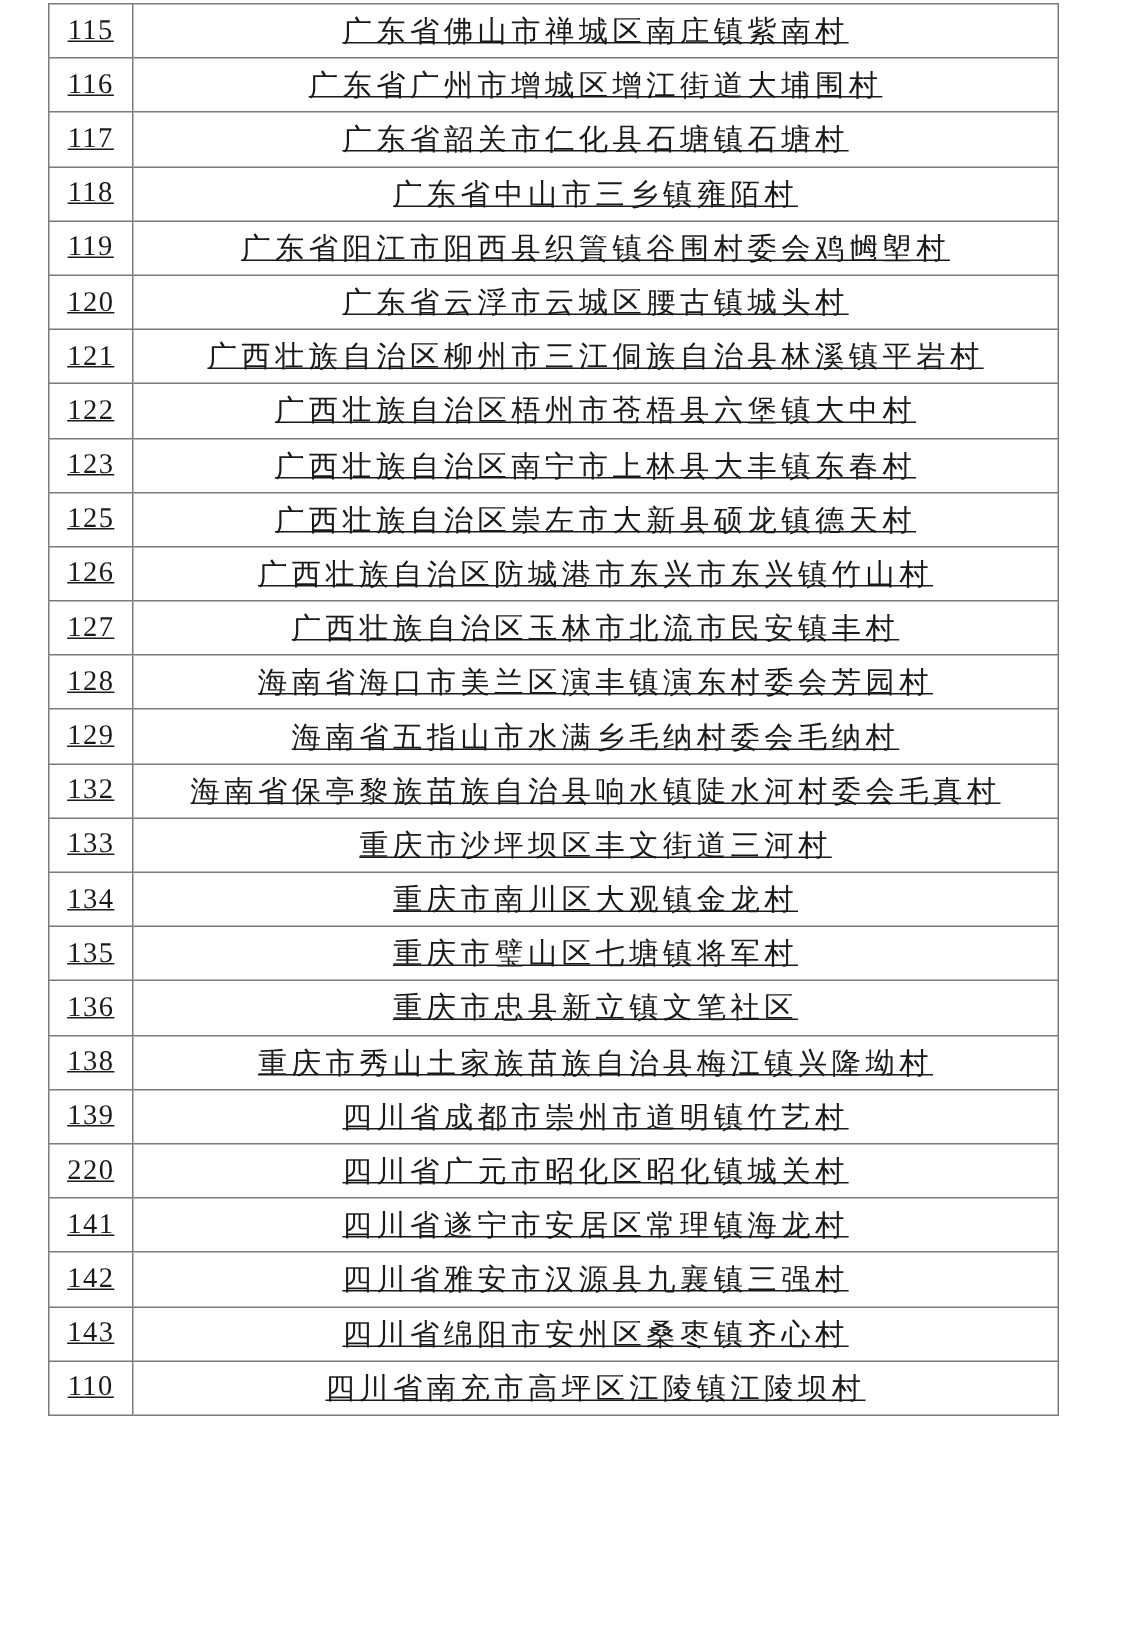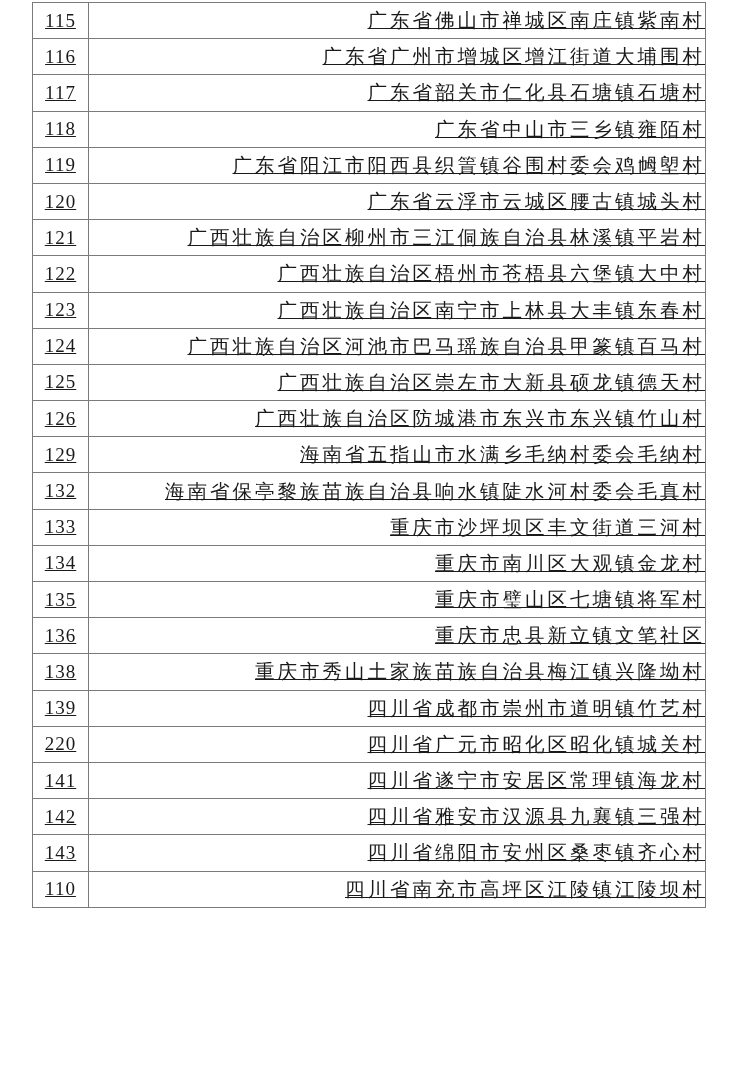--- a/index.html
+++ b/index.html
@@ -34,21 +34,20 @@
       text-decoration: underline;
     }
     .list-table td.num {
       width: 55px;
       font-size: 19px;
       letter-spacing: 1px;
     }
     .list-table td.name {
       font-size: 19.5px;
       letter-spacing: 3px;
-      text-align: right;
     }
   </style>
 </head>
 <body>
 
 <table class="list-table">
   <tbody id="rows">
       <tr>
         <td class="num">115</td>
         <td class="name">广东省佛山市禅城区南庄镇紫南村</td>
@@ -79,30 +78,34 @@
       </tr>
       <tr>
         <td class="num">122</td>
         <td class="name">广西壮族自治区梧州市苍梧县六堡镇大中村</td>
       </tr>
       <tr>
         <td class="num">123</td>
         <td class="name">广西壮族自治区南宁市上林县大丰镇东春村</td>
       </tr>
       <tr>
-        <td class="num">124</td>
-        <td class="name">广西壮族自治区河池市巴马瑶族自治县甲篆镇百马村</td>
-      </tr>
-      <tr>
         <td class="num">125</td>
         <td class="name">广西壮族自治区崇左市大新县硕龙镇德天村</td>
       </tr>
       <tr>
         <td class="num">126</td>
         <td class="name">广西壮族自治区防城港市东兴市东兴镇竹山村</td>
+      </tr>
+      <tr>
+        <td class="num">127</td>
+        <td class="name">广西壮族自治区玉林市北流市民安镇丰村</td>
+      </tr>
+      <tr>
+        <td class="num">128</td>
+        <td class="name">海南省海口市美兰区演丰镇演东村委会芳园村</td>
       </tr>
       <tr>
         <td class="num">129</td>
         <td class="name">海南省五指山市水满乡毛纳村委会毛纳村</td>
       </tr>
       <tr>
         <td class="num">132</td>
         <td class="name">海南省保亭黎族苗族自治县响水镇陡水河村委会毛真村</td>
       </tr>
       <tr>

